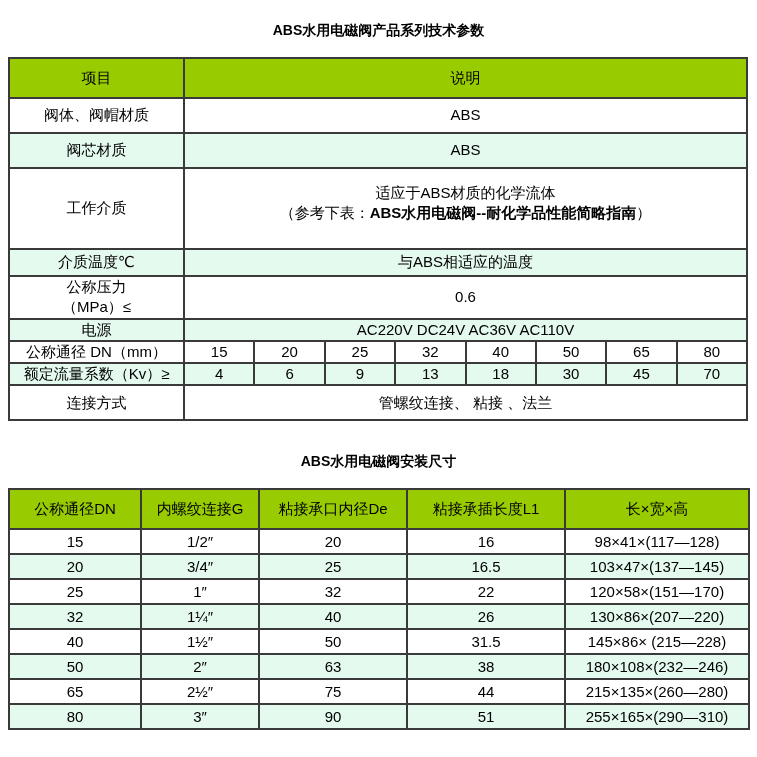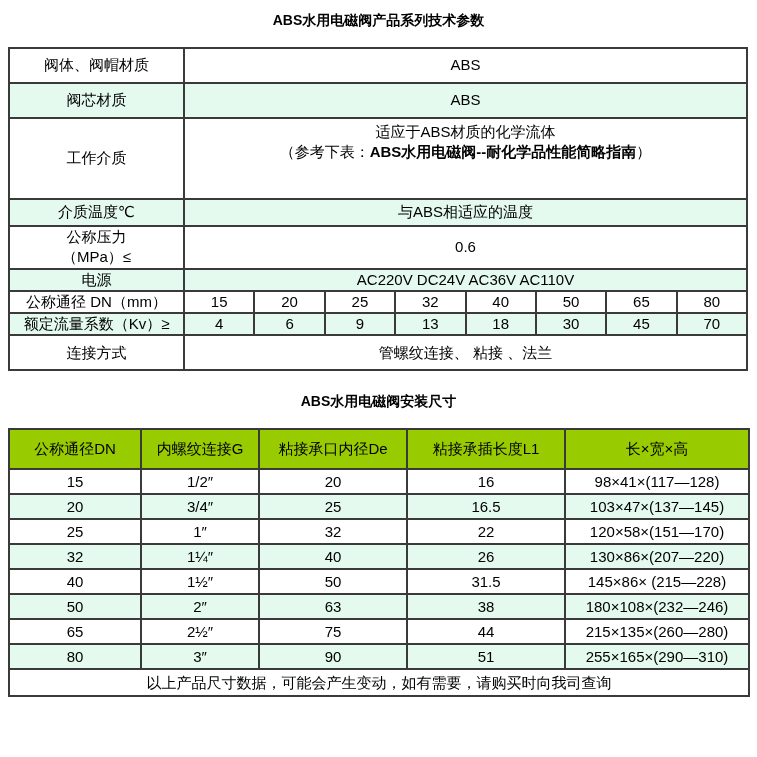--- a/index.html
+++ b/index.html
@@ -9,40 +9,40 @@
   }
   *{box-sizing:border-box;}
   html,body{margin:0;padding:0;}
   body{
     width:757px;height:757px;background:#ffffff;color:#000;
     font-family:"Liberation Sans","DejaVu Sans",sans-serif;
     overflow:hidden;
   }
   .doc-title{
     text-align:center;font-weight:bold;font-size:14px;line-height:18px;
-    margin:2px;padding-top:9px;
+    margin:12px;padding-top:9px;
   }
   .doc-title.second{padding-top:19px;}
   table{
     border-collapse:collapse;table-layout:fixed;
     width:740px;margin:18px 0 0 8px;
     border:2px solid var(--border);
   }
   td{
     border:2px solid var(--border);
     text-align:center;vertical-align:middle;
     font-size:15px;line-height:1.35;
     padding:0 2px;overflow:hidden;
   }
   tr.green td{background:var(--green);}
   tr.mint td{background:var(--mint);}
   .h40{height:40px;} .h29{height:35px;} .h81{height:81px;}
   .h27{height:27px;} .h50{height:33px;} .h30{height:22px;}
   .h25{height:25px;}
-  td.top{vertical-align:top;padding-top:3px;}
+  td.top{vertical-align:top;padding-top:14px;}
   .spec .c-label{width:175px;}
   .dim .c0{width:132px;} .dim .c1{width:118px;} .dim .c2{width:148px;}
   .dim .c3{width:158px;} .dim .c4{width:184px;}
 </style>
 </head>
 <body>
 
 <div class="doc-title">ABS水用电磁阀产品系列技术参数</div>
 
 <table class="spec">
@@ -51,20 +51,24 @@
       <col>
       <col>
       <col>
       <col>
       <col>
       <col>
       <col>
       <col>
     </colgroup>
   <tbody>
+    <tr class="h40 green">
+      <td>项目</td>
+      <td colspan="8">说明</td>
+    </tr>
     <tr class="h29">
       <td>阀体、阀帽材质</td>
       <td colspan="8">ABS</td>
     </tr>
     <tr class="h29 mint">
       <td>阀芯材质</td>
       <td colspan="8">ABS</td>
     </tr>
     <tr class="h81">
       <td>工作介质</td>
@@ -184,17 +188,14 @@
       <td>44</td>
       <td>215×135×(260—280)</td>
     </tr>
     <tr class="h25 mint">
       <td>80</td>
       <td>3″</td>
       <td>90</td>
       <td>51</td>
       <td>255×165×(290—310)</td>
     </tr>
-    <tr class="h27">
-      <td colspan="5">以上产品尺寸数据，可能会产生变动，如有需要，请购买时向我司查询</td>
-    </tr>
   </tbody>
 </table>
 
 </body></html>

